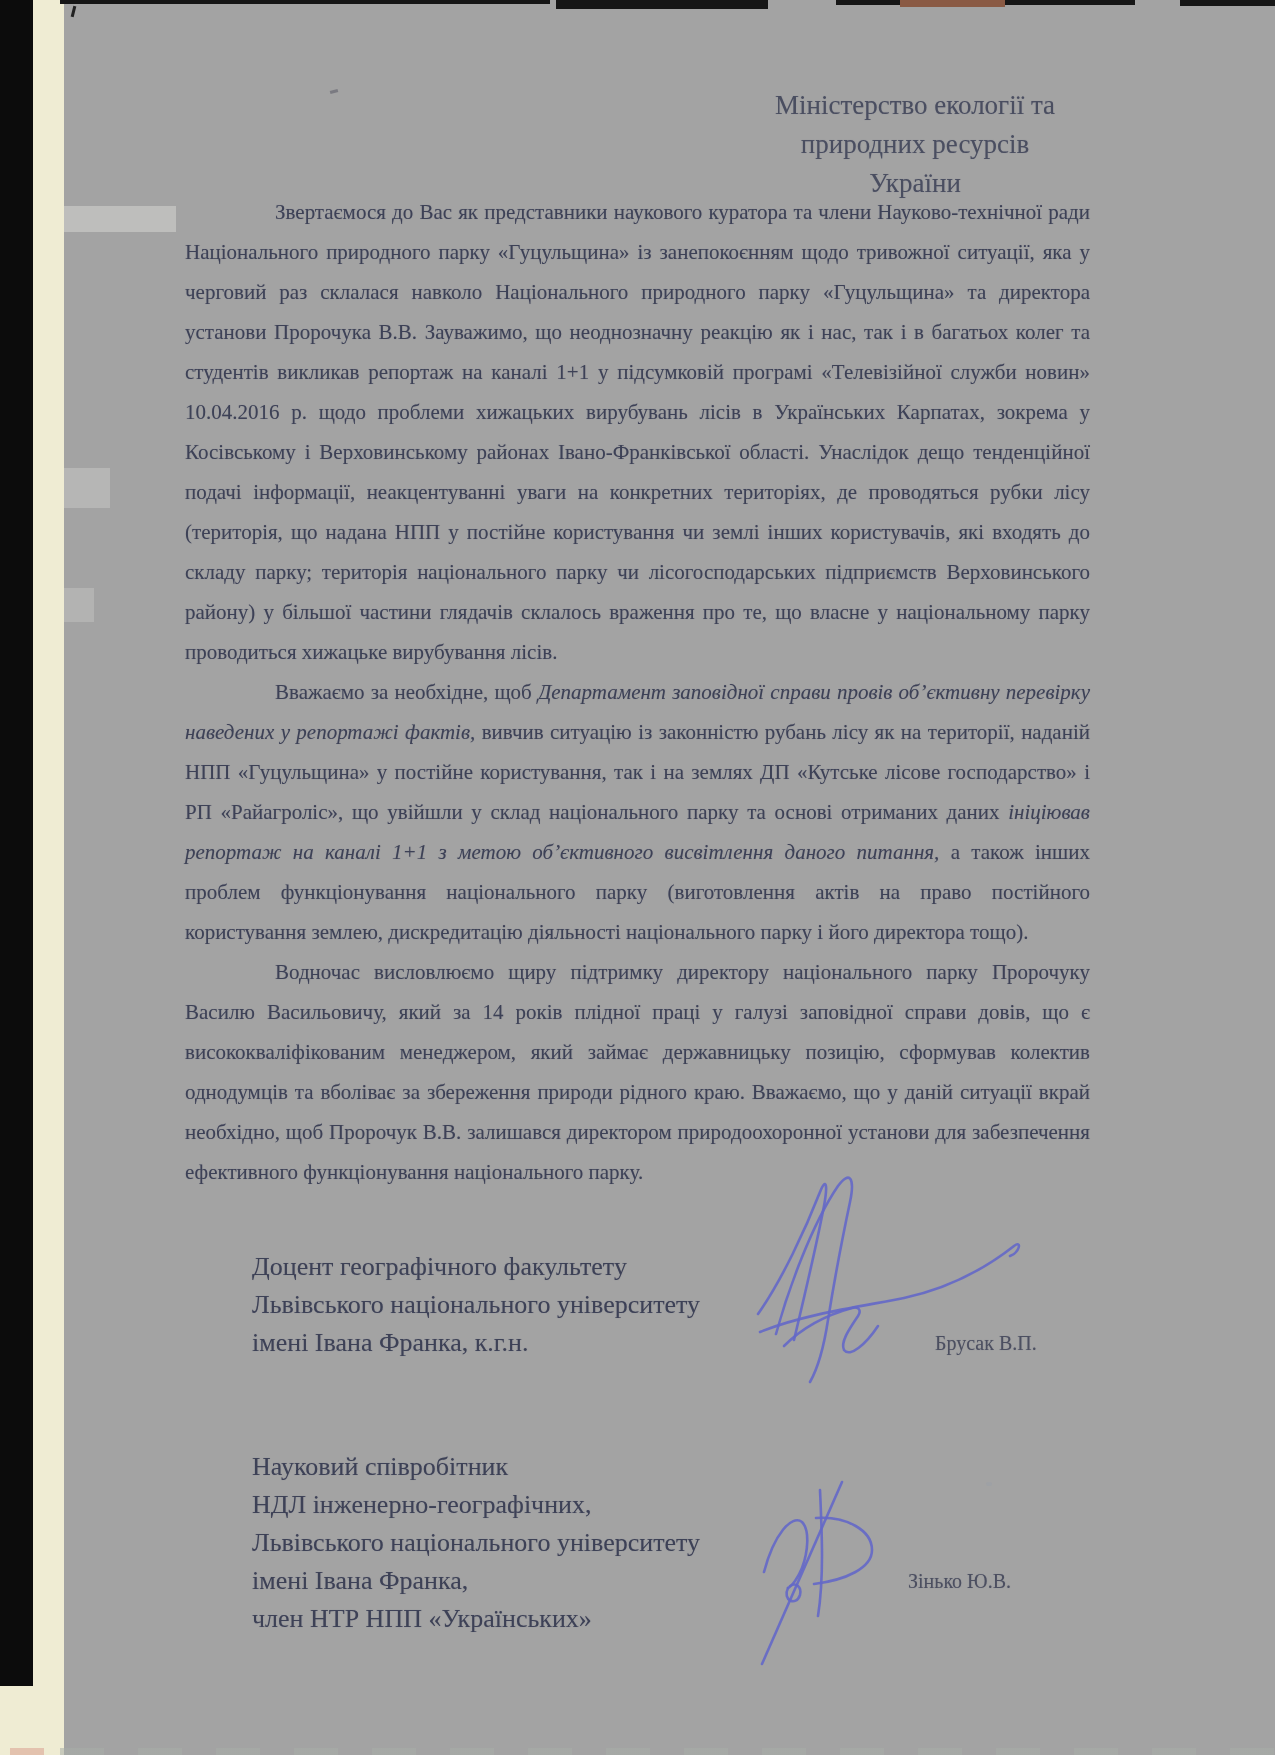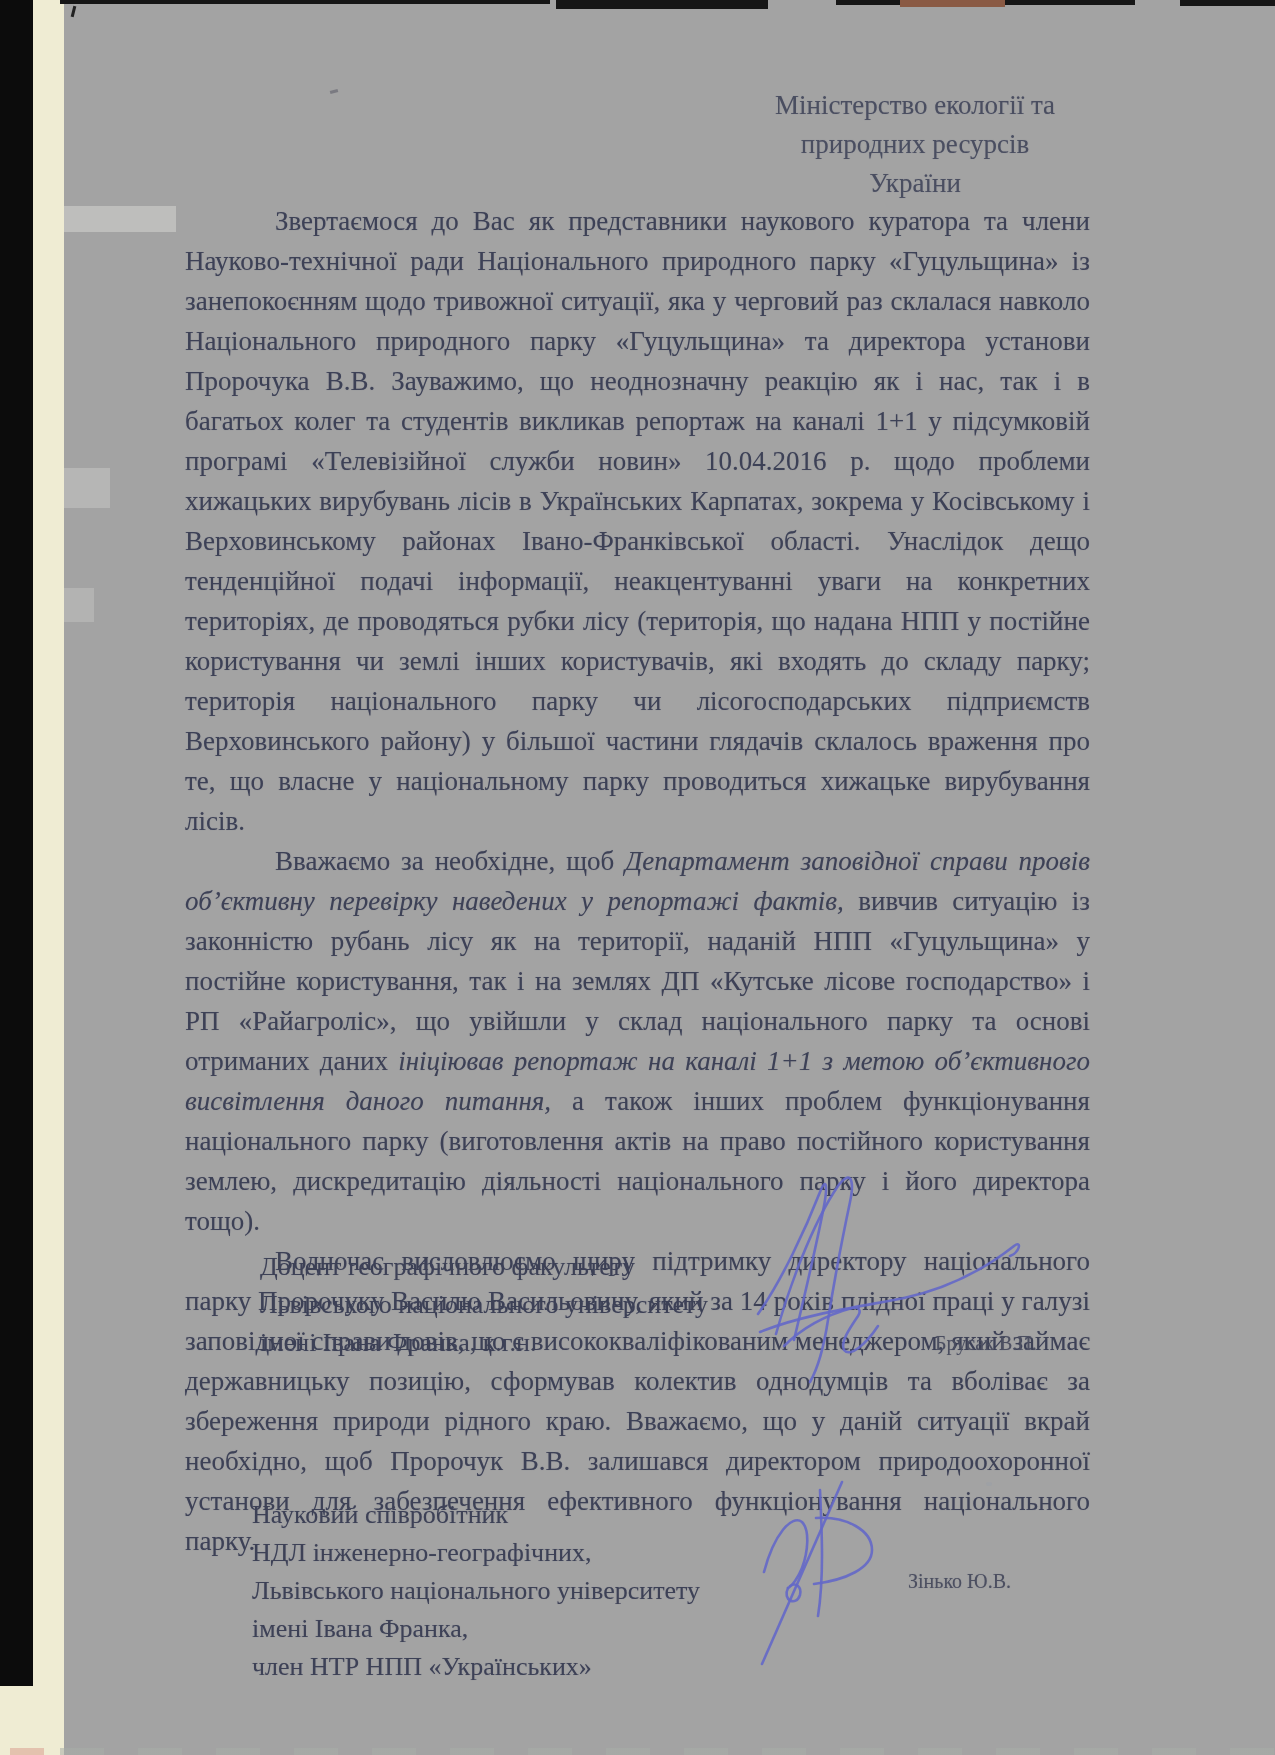--- a/index.html
+++ b/index.html
@@ -36,35 +36,35 @@
   .noise-3{left:64px;top:588px;width:30px;height:34px;opacity:.3;}
   
   .header{
     position:absolute;left:760px;top:86px;width:310px;
     font-size:27px;line-height:39px;text-align:center;
     color:#4a4e60;text-shadow:0 0 1px rgba(70,74,110,.3);
     z-index:5;
   }
   
   .body-text{
-    position:absolute;left:185px;top:201px;width:905px;
-    font-size:27px;line-height:40px;text-align:justify;
+    position:absolute;left:185px;top:192px;width:905px;
+    font-size:21px;line-height:40px;text-align:justify;
     text-shadow:0 0 1px rgba(64,68,104,.3);
     z-index:5;
   }
   .body-text p{margin:0;text-indent:90px;}
   
   .sig-block{
     position:absolute;left:252px;
     font-size:26px;line-height:38px;
     text-shadow:0 0 1px rgba(64,68,104,.3);
     z-index:5;
   }
-  .sig-block-1{top:1248px;margin-left:8px;}
-  .sig-block-2{top:1496px;}
+  .sig-block-1{top:1248px;}
+  .sig-block-2{top:1448px;}
   .sig-name{
     position:absolute;font-size:20px;color:#4c4f60;
     text-shadow:0 0 1px rgba(64,68,104,.3);z-index:5;
   }
   .sig-name-1{left:935px;top:1332px;}
   .sig-name-2{left:908px;top:1570px;}
   .signature{position:absolute;z-index:6;}
   .signature path{fill:none;stroke:#6468c8;stroke-width:2.6;stroke-linecap:round;opacity:.9;}
   .signature-1{left:752px;top:1162px;}
   .signature-2{left:748px;top:1476px;}

